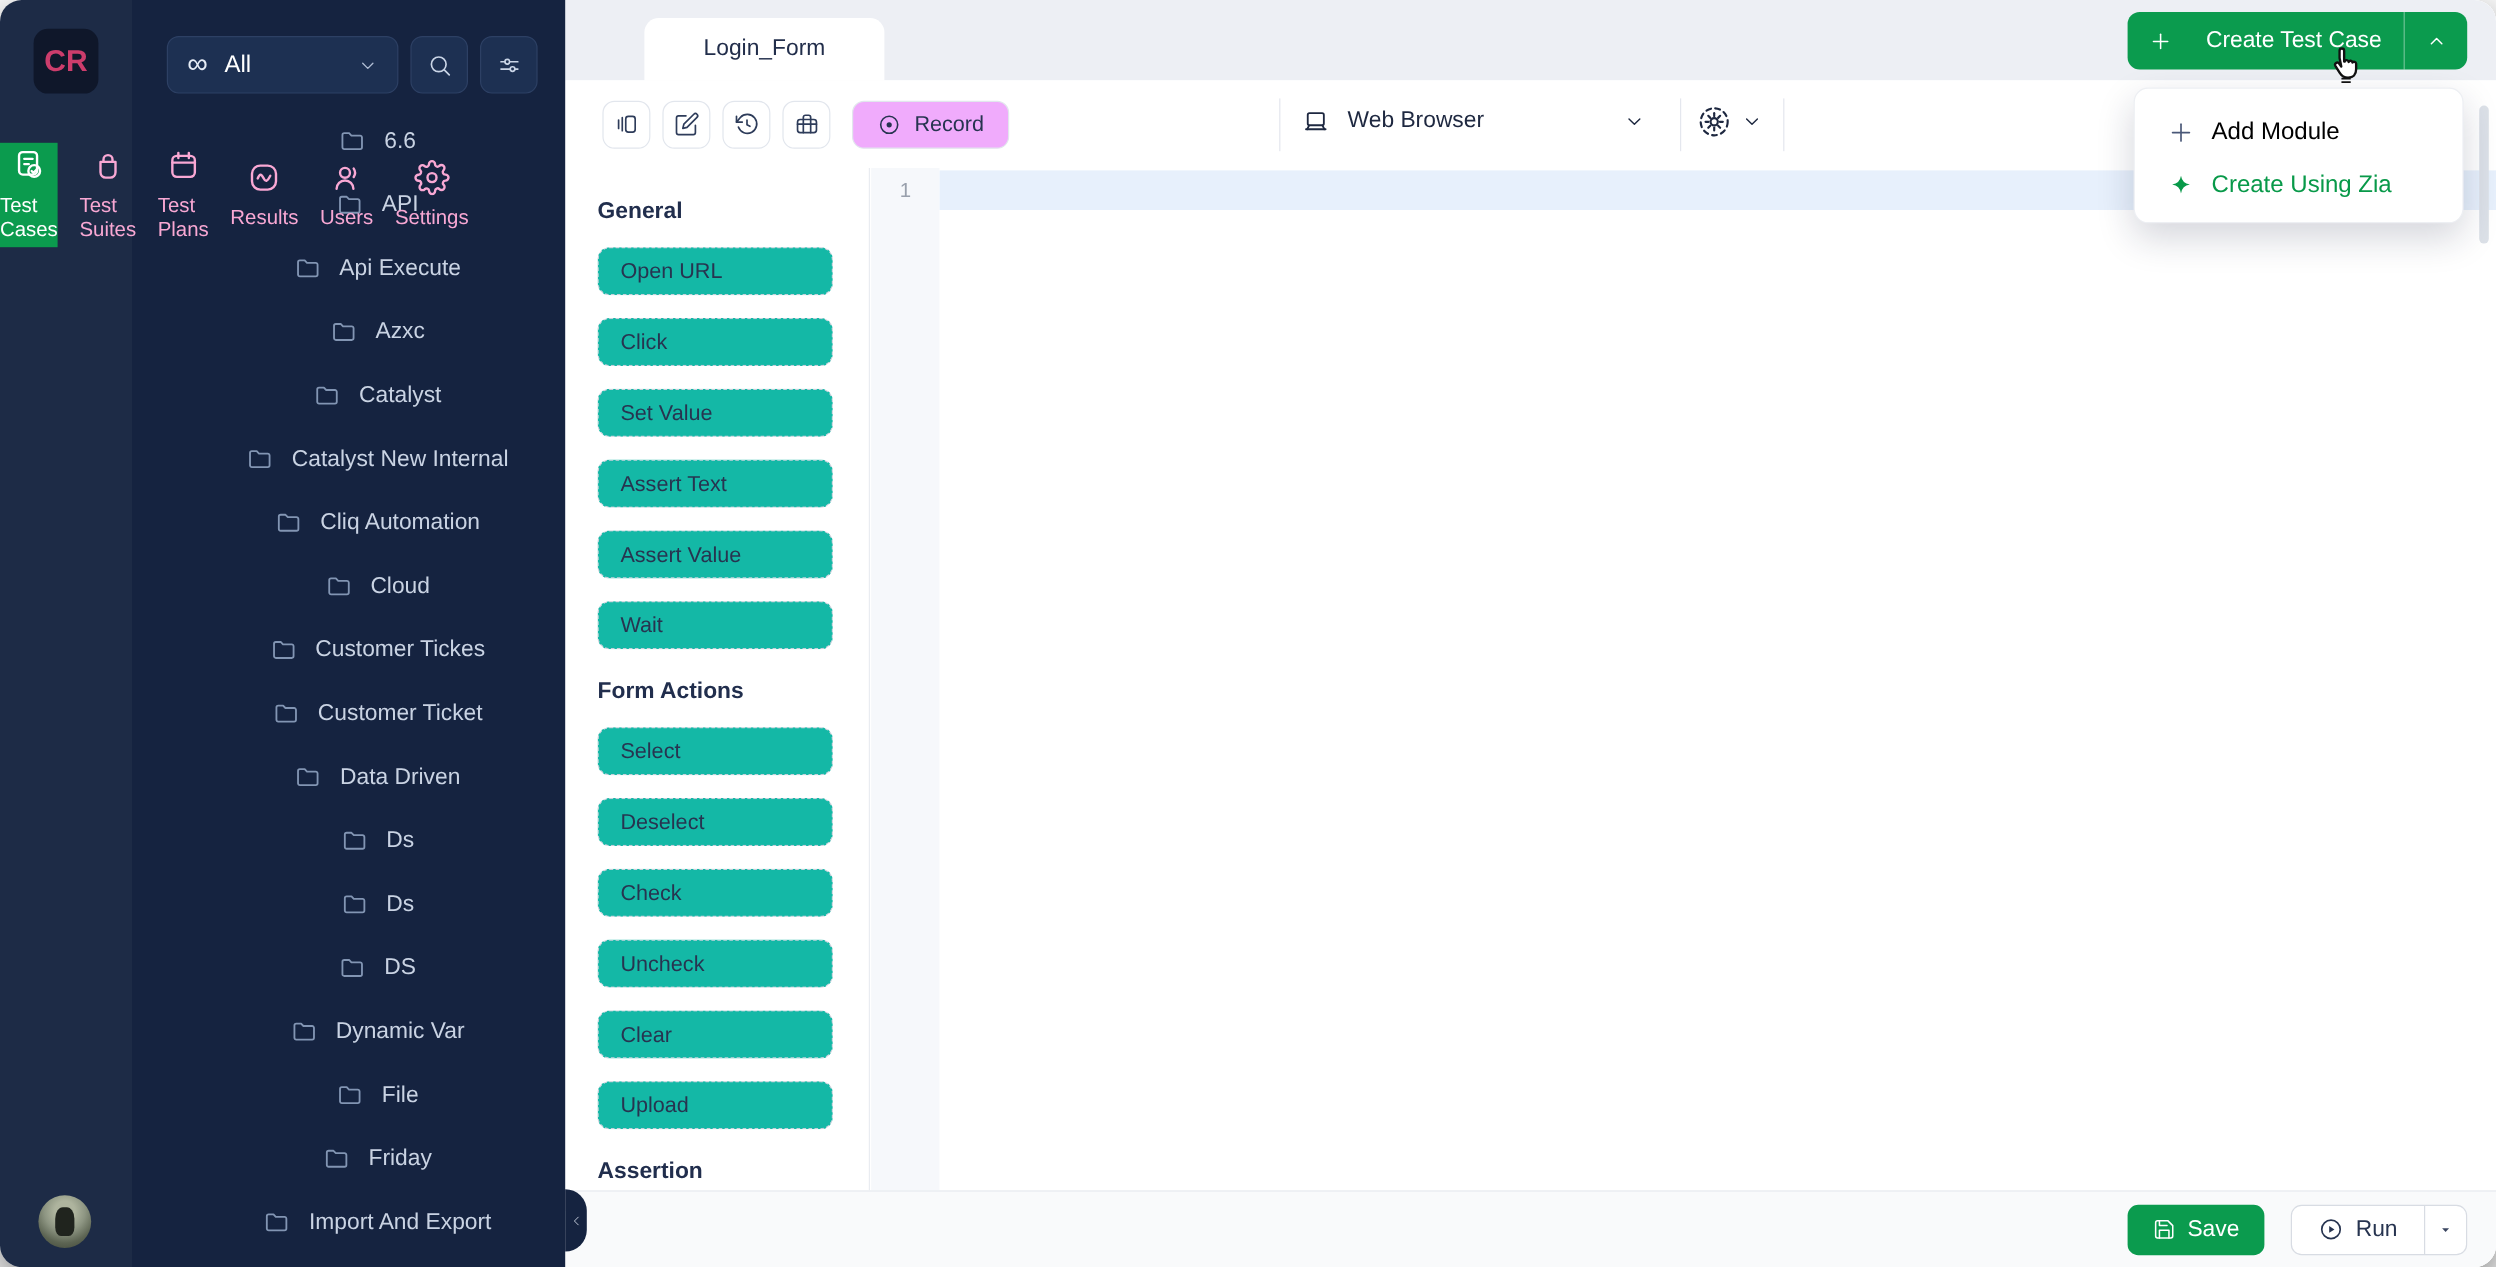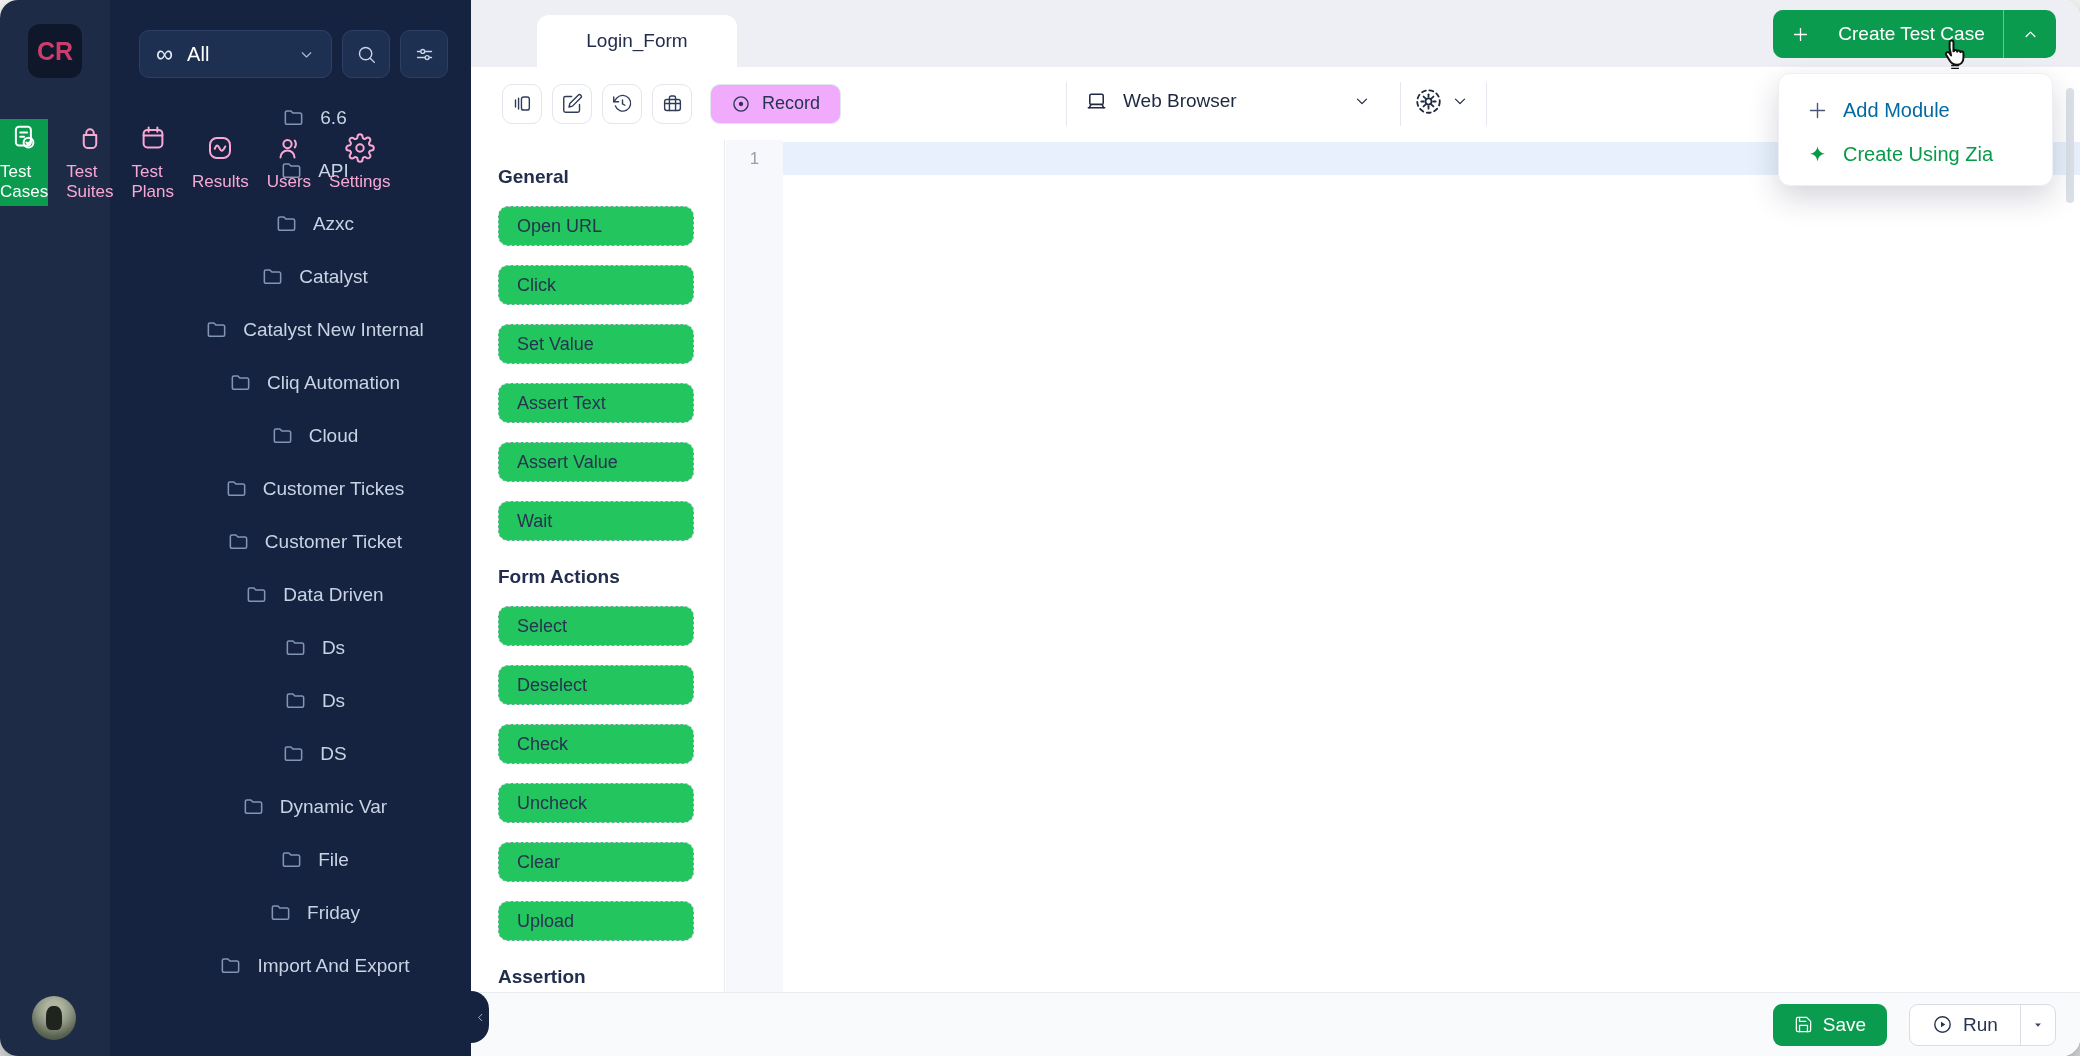--- a/index.html
+++ b/index.html
@@ -68,21 +68,21 @@
   .env-group .chev { margin-left:auto; }
   .gear-group { position:absolute; left:944px; top:79px; height:44px; display:flex; align-items:center; gap:9px;
                 color:#1E2840; cursor:pointer; }
   .gear-group svg.gearcfg { width:27px; height:27px; }
 
   
   .actions { position:absolute; left:0; top:140px; bottom:64px; width:254px; background:#fff;
              border-right:1px solid #E9ECF1; padding:26px 0 0 27px; overflow:hidden; }
   .section-title { font-size:19px; font-weight:bold; color:#212E4D; margin-bottom:18px; }
   .section-title.mt { margin-top:25px; }
-  .action-btn { width:196px; height:40px; border:1.5px dashed #C7D0DB; border-radius:10px; background:#22c55e;
+  .action-btn { width:196px; height:40px; border:1.5px dashed #C7D0DB; border-radius:10px; background:#14b8a6;
                 display:flex; align-items:center; padding-left:18px; font-size:18px; color:#273450;
                 margin-bottom:19px; cursor:pointer; }
 
   
   .gutter { position:absolute; left:255px; top:140px; bottom:64px; width:57px; background:#F6F8FB; }
   .line-no { height:33px; margin-top:2px; display:flex; align-items:center; justify-content:center;
              color:#99A0AC; font-size:17px; }
   .editor { position:absolute; left:312px; top:140px; right:0; bottom:64px; background:#fff; cursor:text; }
   .active-line { position:absolute; left:0; right:0; top:2px; height:33px; background:#E7F0FC; }
   .scroll-thumb { position:absolute; right:6px; top:88px; width:8px; height:115px; background:#DCE1E8; border-radius:4px; }
@@ -106,21 +106,21 @@
                 border-radius:10px; display:flex; color:#fff; z-index:7; cursor:pointer; }
   .create-main { flex:1; display:flex; align-items:center; justify-content:center; gap:28px; font-size:19px; }
   .create-main svg { width:19px; height:19px; }
   .create-caret { width:53px; border-left:1px solid rgba(255,255,255,.4); display:flex; align-items:center;
                   justify-content:center; }
   .create-menu { position:absolute; left:1778px; top:73px; width:275px; height:113px; background:#fff;
                  border:1px solid #EDEFF3; border-radius:12px; box-shadow:0 12px 30px rgba(20,30,60,.18);
                  z-index:6; padding-top:14px; }
   .menu-item { height:44px; display:flex; align-items:center; padding-left:28px; gap:15px; font-size:20px; cursor:pointer; }
   .menu-item svg { width:21px; height:21px; }
-  .menu-item.module { color:#0369a1; }
+  .menu-item.module { color:#000000; }
   .menu-item.zia { color:#089949; }
 
   .cursor { position:absolute; left:1938px; top:38px; z-index:9; pointer-events:none; }
 </style>
 </head>
 <body>
 
 <div class="stage">
   <div class="app">
 
@@ -236,20 +236,26 @@
             <span>6.6</span>
           </div>
 
           <div class="folder-row">
             <svg class="ic" viewBox="0 0 24 24">
               <path d="M3.5 6.8 a1.6 1.6 0 0 1 1.6 -1.6 h4.2 l2 2.1 h7.6 a1.6 1.6 0 0 1 1.6 1.6 v8.6 a1.6 1.6 0 0 1 -1.6 1.6 h-13.8 a1.6 1.6 0 0 1 -1.6 -1.6 z"></path>
             </svg>
             <span>API</span>
           </div>
 
+          <div class="folder-row">
+            <svg class="ic" viewBox="0 0 24 24">
+              <path d="M3.5 6.8 a1.6 1.6 0 0 1 1.6 -1.6 h4.2 l2 2.1 h7.6 a1.6 1.6 0 0 1 1.6 1.6 v8.6 a1.6 1.6 0 0 1 -1.6 1.6 h-13.8 a1.6 1.6 0 0 1 -1.6 -1.6 z"></path>
+            </svg>
+            <span>Api Execute</span>
+          </div>
 
           <div class="folder-row">
             <svg class="ic" viewBox="0 0 24 24">
               <path d="M3.5 6.8 a1.6 1.6 0 0 1 1.6 -1.6 h4.2 l2 2.1 h7.6 a1.6 1.6 0 0 1 1.6 1.6 v8.6 a1.6 1.6 0 0 1 -1.6 1.6 h-13.8 a1.6 1.6 0 0 1 -1.6 -1.6 z"></path>
             </svg>
             <span>Azxc</span>
           </div>
 
           <div class="folder-row">
             <svg class="ic" viewBox="0 0 24 24">

